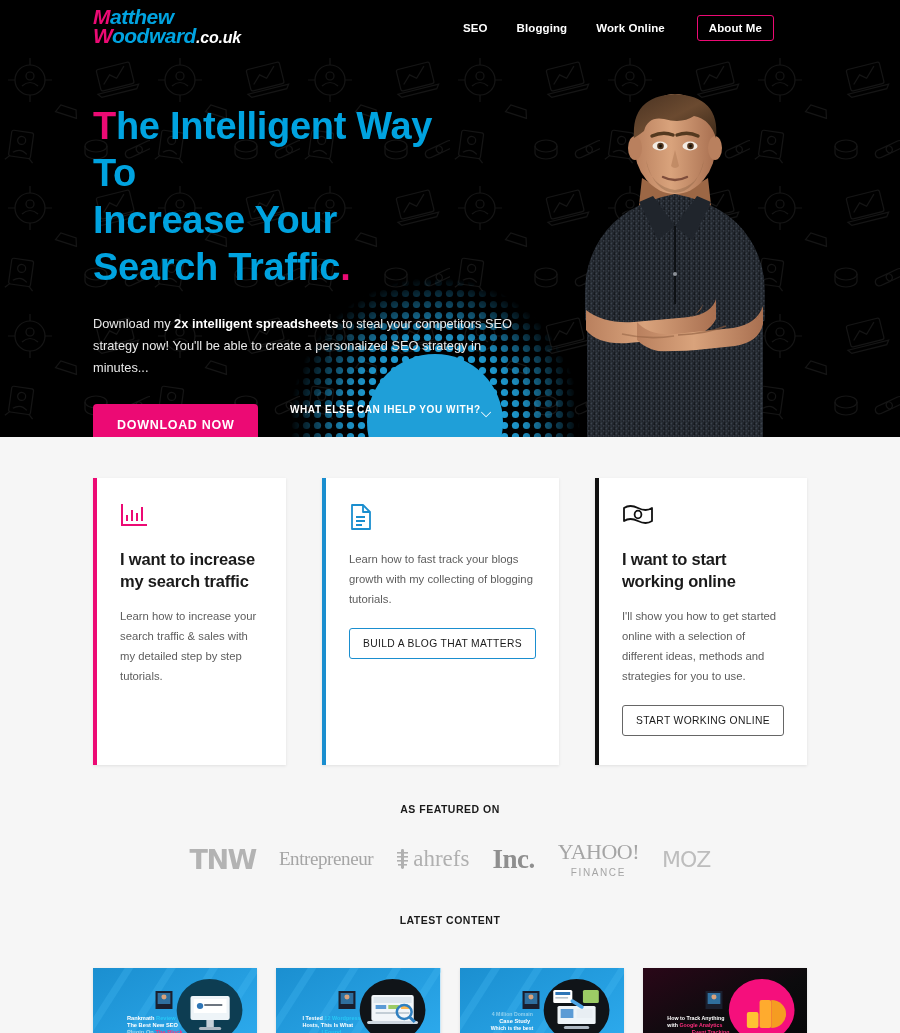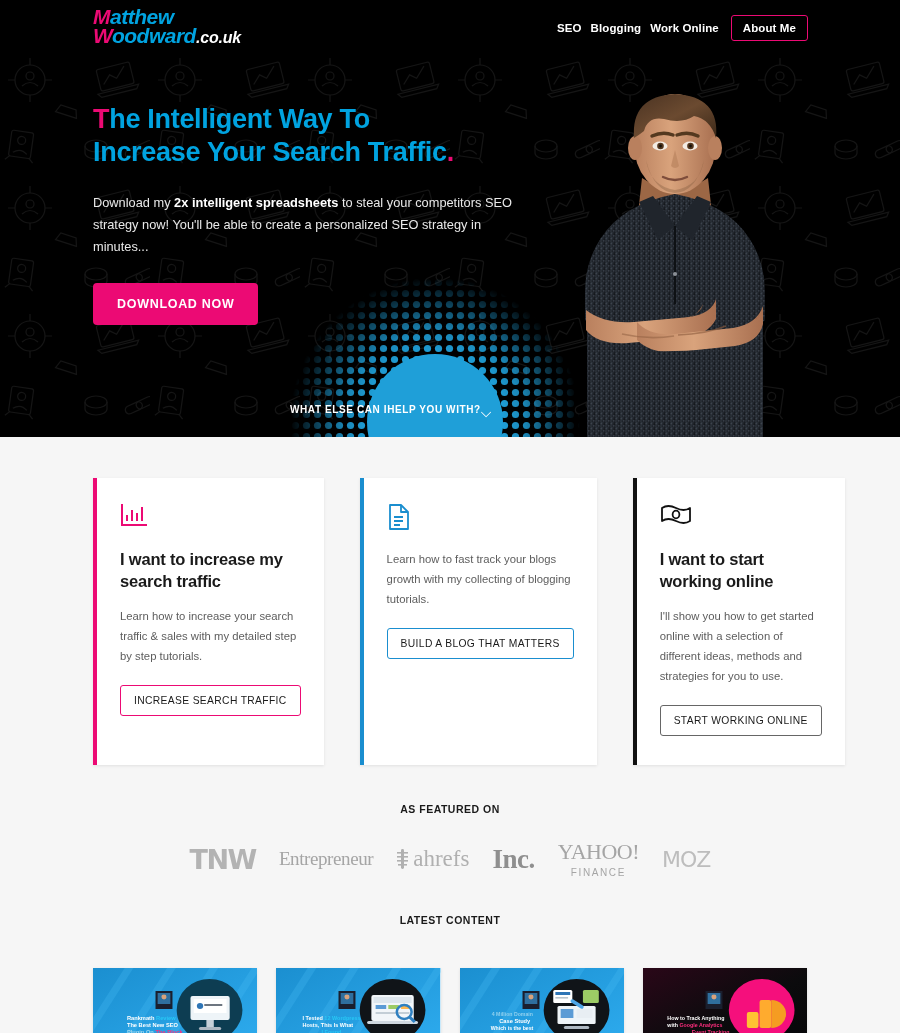--- a/index.html
+++ b/index.html
@@ -17,42 +17,42 @@
     display: flex; align-items: center; z-index: 30; padding-left: 20px;
   }
   .logo {
     position: absolute; left: 93px; top: 7px;
     line-height: 0.92; letter-spacing: -0.5px;
   }
   .logo-row { font-size: 21px; font-weight: bold; font-style: italic; white-space: nowrap; }
   .logo-pink { color: #ec0a74; }
   .logo-blue { color: #00a3e0; }
   .logo-tld { color: #fff; font-size: 16px; font-weight: bold; font-style: italic; letter-spacing: -0.2px; }
-  .nav { position: absolute; right: 92px; top: 0; height: 56px; display: flex; align-items: center; gap: 9px; }
+  .nav { position: absolute; right: 126px; top: 0; height: 56px; display: flex; align-items: center; gap: 29px; }
   .nav a {
     color: #fff; font-size: 11.5px; text-decoration: none;
     font-weight: bold; letter-spacing: 0.1px; white-space: nowrap;
   }
   .nav .nav-boxed {
     border: 1.6px solid #ec0a74; border-radius: 3px;
     padding: 6px 11px; margin-left: 3px;
   }
 
   
   .hero {
     position: relative; height: 381px; background: #000;
     overflow: hidden;
   }
   .hero-pattern {
     position: absolute; inset: 0;
     opacity: 0.5;
   }
   .hero-inner { position: relative; z-index: 5; padding: 47px 0 0 93px; width: 470px; }
   .hero-h1 {
-    font-size: 27px; line-height: 1.24; font-weight: bold;
+    font-size: 38px; line-height: 1.24; font-weight: bold;
     color: #00a3e0; letter-spacing: -0.3px;
   }
   .hero-h1 .pk { color: #ec0a74; }
   .hero-sub {
     margin-top: 22px; color: #e9e9e9; font-size: 12.8px;
     line-height: 1.72; width: 436px;
   }
   .hero-sub b { color: #fff; }
   .hero-btn {
     margin-top: 25px; display: inline-block;
@@ -312,21 +312,20 @@
               <path d="M2 2 L2 22 L26 22"></path>
               <path d="M7 17 L7 13"></path>
                 <path d="M12 17 L12 8"></path>
                 <path d="M17 17 L17 11"></path>
                 <path d="M22 17 L22 5"></path>
             </g>
           </svg>
         </div>
         <div class="card-h3">I want to increase my search traffic</div>
         <div class="card-p">Learn how to increase your search traffic &amp; sales with my detailed step by step tutorials.</div>
-        <span class="card-btn" style="border-color:#ec0a74">INCREASE SEARCH TRAFFIC</span>
       </div>
 
       <div class="card" style="border-left-color:#1a8ecf">
         <div class="card-icon">
           <svg width="24" height="28" viewBox="0 0 24 28">
             <g stroke="#1a8ecf" stroke-width="1.8" fill="none" stroke-linejoin="round">
               <path d="M3 2 h11 l7 7 v17 h-18z"></path>
               <path d="M14 2 v7 h7"></path>
               <path d="M7 14 h9 M7 18 h9 M7 22 h6"></path>
             </g>

